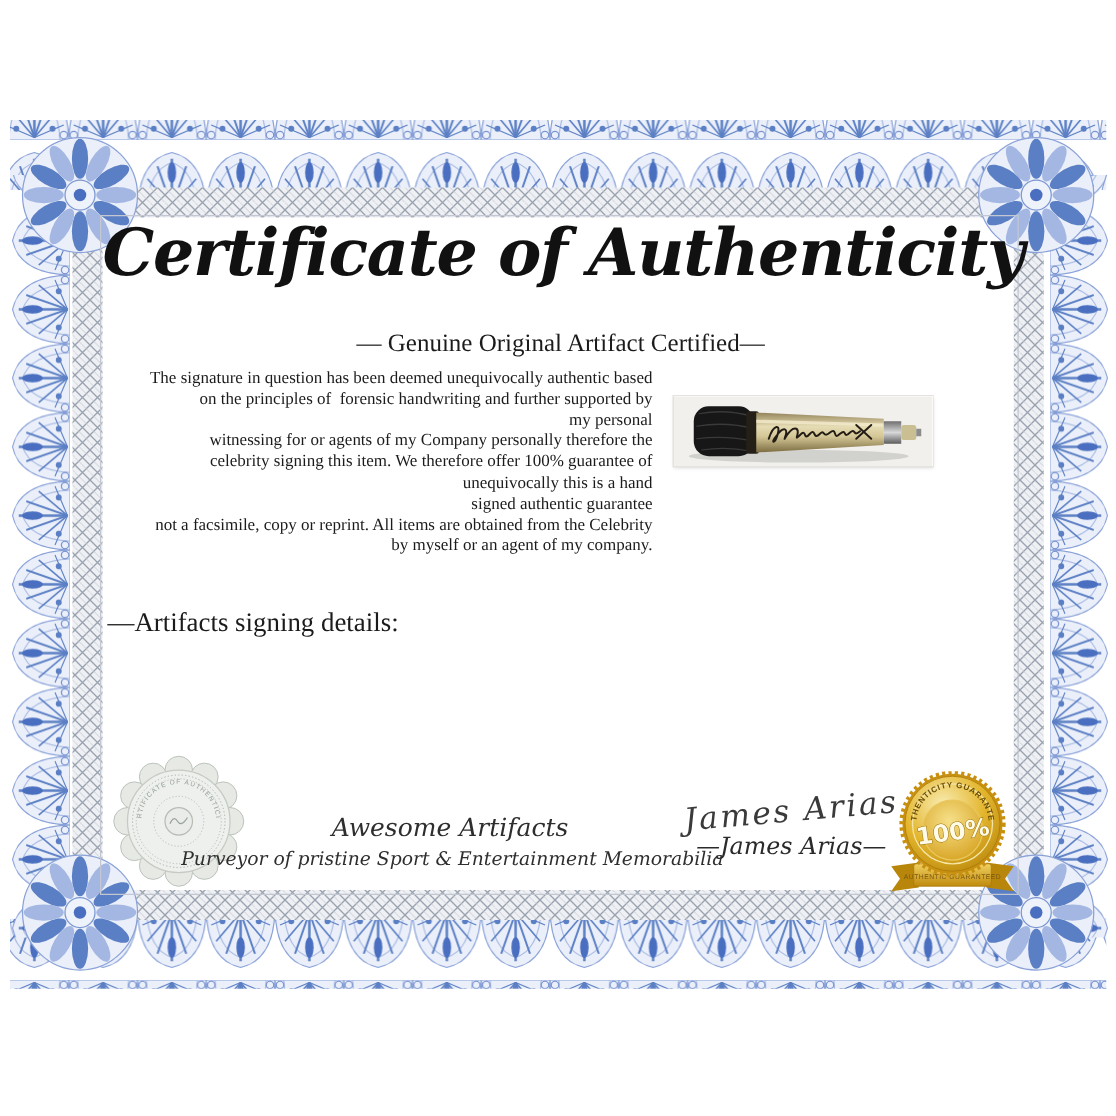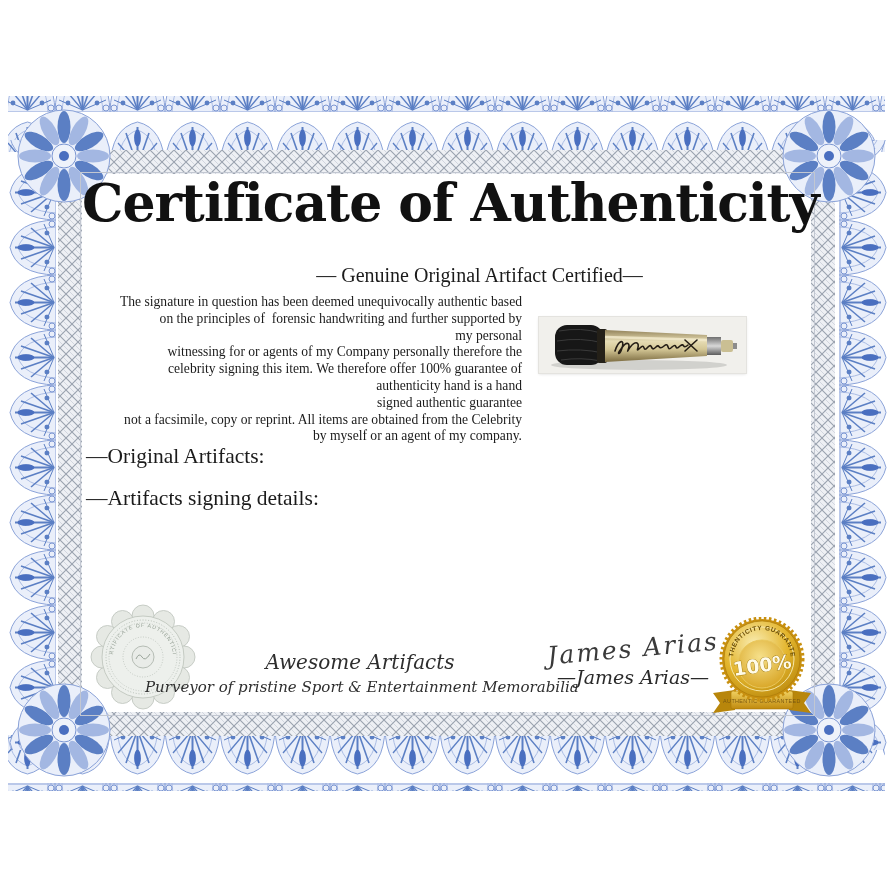--- a/index.html
+++ b/index.html
@@ -3,24 +3,24 @@
 <meta charset="utf-8">
 <style>
   html,body{margin:0;padding:0;background:#ffffff;}
   .stage{position:relative;width:893px;height:893px;background:#ffffff;overflow:hidden;
          font-family:"Liberation Serif",serif;color:#1b1b1b;}
   .abs{position:absolute;}
   svg{display:block;}
 
   
   .title{left:82px;top:172px;width:733px;text-align:center;
-         font-family:"DejaVu Serif",serif;font-weight:bold;
+         font-family:"DejaVu Serif",serif;font-style:italic;font-weight:bold;
          font-size:52px;letter-spacing:-1px;color:#111;white-space:nowrap;}
   .subtitle{left:82px;top:264px;width:733px;text-align:center;
-            font-size:20px;font-weight:500;white-space:nowrap;margin-left:31px;}
+            font-size:20px;font-weight:500;white-space:nowrap;}
   .bodytext{left:88px;top:294px;width:434px;text-align:right;
             font-size:13.6px;line-height:16.8px;}
   .bodytext div{white-space:pre;}
   .heading1{left:86px;top:444px;font-size:21.5px;font-weight:500;white-space:nowrap;}
   .heading2{left:86px;top:486px;font-size:21.5px;font-weight:400;white-space:nowrap;}
 
   .company{left:145px;top:650px;width:430px;text-align:center;
            font-family:"DejaVu Serif",serif;font-style:italic;color:#2e2e2e;}
   .company .name{font-size:20px;}
   .company .tagline{font-size:15px;margin-top:4px;white-space:nowrap;}
@@ -112,27 +112,26 @@
   <div class="abs title">Certificate of Authenticity</div>
 
   <div class="abs subtitle">— Genuine Original Artifact Certified—</div>
 
   <div class="abs bodytext">
     <div>The signature in question has been deemed unequivocally authentic based</div>
     <div>on the principles of  forensic handwriting and further supported by</div>
     <div>my personal</div>
     <div>witnessing for or agents of my Company personally therefore the</div>
     <div>celebrity signing this item. We therefore offer 100% guarantee of</div>
-    <div>authenticity hand is a hand</div>
+    <div>unequivocally this is a hand</div>
     <div>signed authentic guarantee</div>
     <div>not a facsimile, copy or reprint. All items are obtained from the Celebrity</div>
     <div>by myself or an agent of my company.</div>
   </div>
 
-  <div class="abs heading1">—Original Artifacts:</div>
 
   <div class="abs heading2">—Artifacts signing details:</div>
 
   <svg class="abs photo" width="207" height="56" viewBox="0 0 207 56" xmlns="http://www.w3.org/2000/svg">
     <defs>
       <linearGradient id="micBody" x1="0" y1="0" x2="0" y2="1">
         <stop offset="0" stop-color="#93835a"></stop>
         <stop offset="0.35" stop-color="#e6dcb4"></stop>
         <stop offset="0.6" stop-color="#d4c796"></stop>
         <stop offset="1" stop-color="#7d6d42"></stop>

